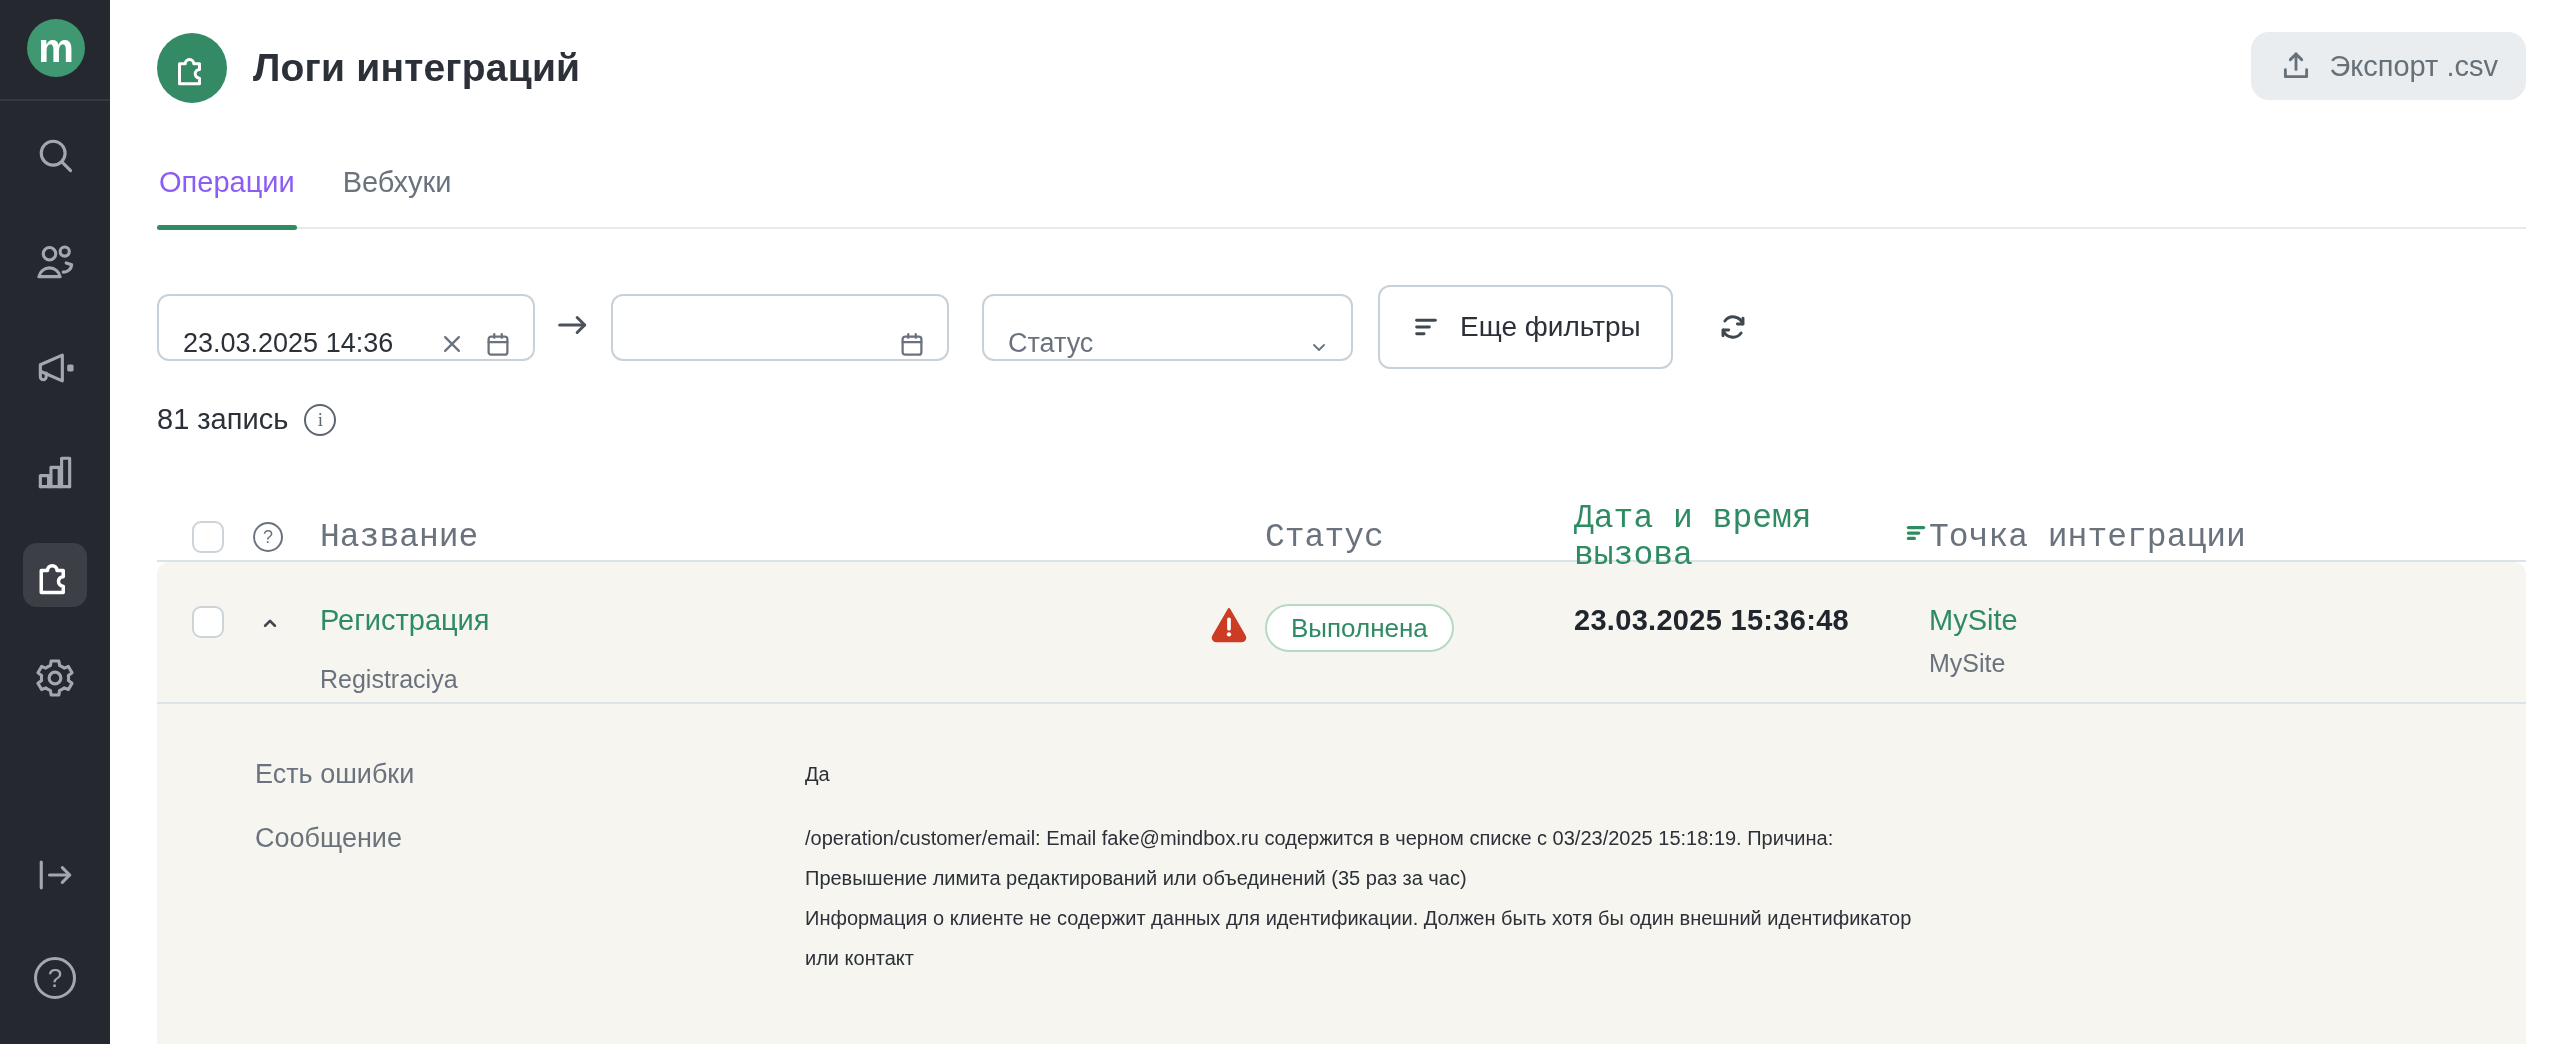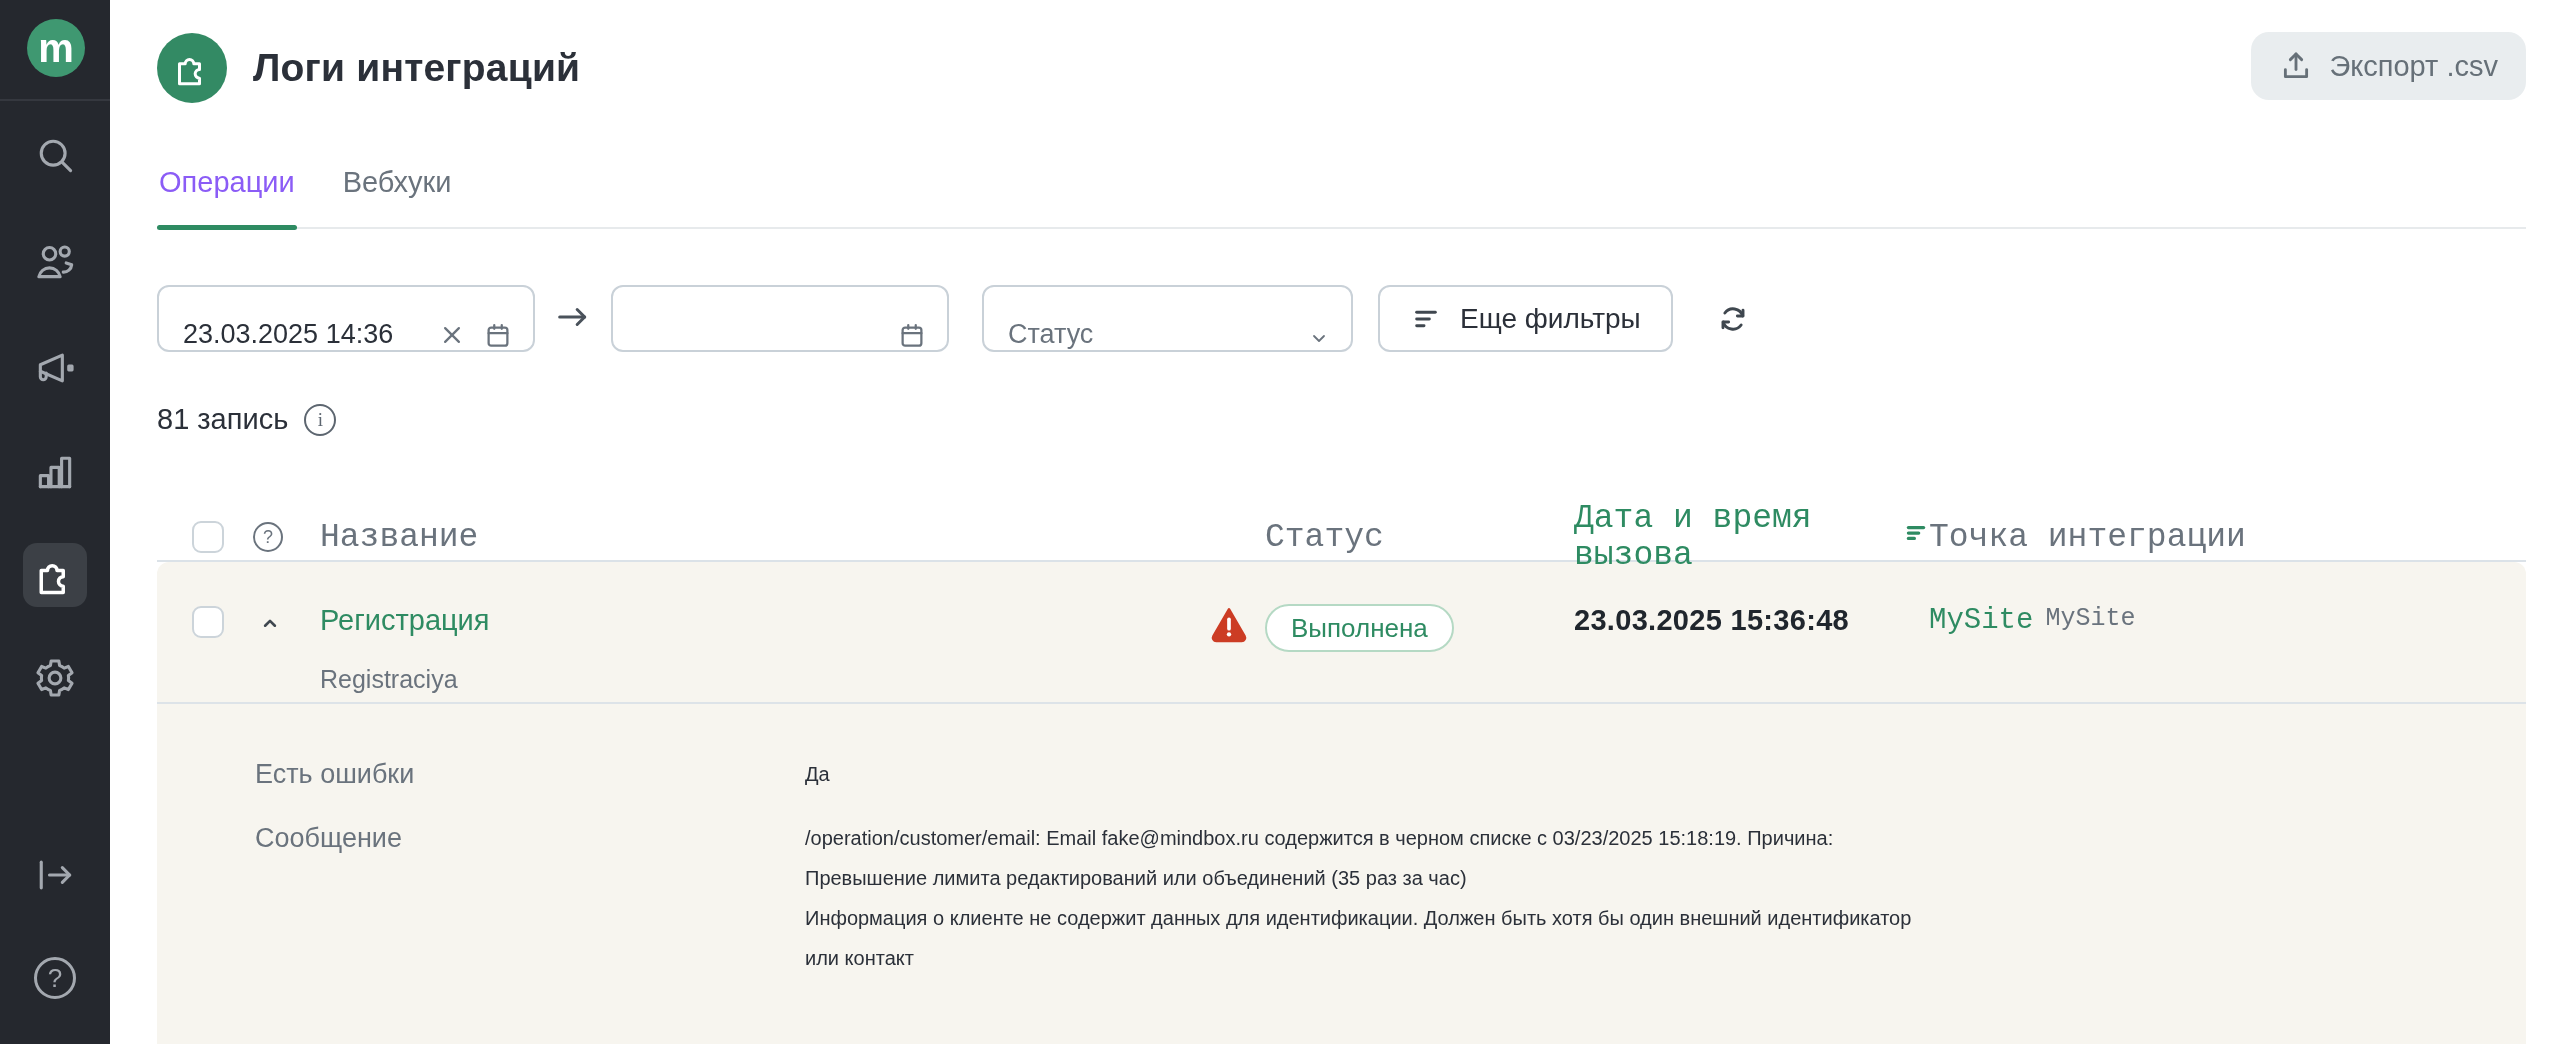--- a/index.html
+++ b/index.html
@@ -50,21 +50,21 @@
   .f-input svg { width:30px; height:30px; stroke:#6a737d; stroke-width:1.8; fill:none;
     stroke-linecap:round; stroke-linejoin:round; flex:none; }
   .grow { flex:1; }
   .date-from { width:378px; }
   .date-to   { width:338px; margin-right:33px; }
   .arrow-sep { margin:0 18px; }
   .arrow-sep svg { width:40px; height:40px; stroke:#4a525b; stroke-width:1.8; fill:none;
     stroke-linecap:round; stroke-linejoin:round; }
   .sel-operation { width:376px; margin-right:36px; }
   .sel-status { width:371px; margin-right:25px; }
-  .more-filters { height:67px; border:2px solid #c9d1d8; border-radius:12px; background:#fff;
+  .more-filters { height:84px; border:2px solid #c9d1d8; border-radius:12px; background:#fff;
     display:flex; align-items:center; gap:18px; padding:0 30px; font-size:28px; color:#2b3039;
     cursor:pointer; }
   .more-filters svg, .refresh svg { width:32px; height:32px; stroke:#3f474f; stroke-width:2.2;
     fill:none; stroke-linecap:round; stroke-linejoin:round; }
   .refresh { margin-left:36px; width:48px; height:48px; display:flex; align-items:center;
     justify-content:center; cursor:pointer; }
 
   
   .count-row { position:absolute; left:47px; top:403px; display:flex; align-items:center; gap:16px;
     font-size:29px; color:#2b3039; }
@@ -92,21 +92,21 @@
     stroke-linecap:round; stroke-linejoin:round; }
   .name-cell { display:flex; align-items:flex-start; }
   .name-wrap { display:flex; flex-direction:column; gap:28px; }
   .link-green { color:#2e8b62; font-size:29px; font-weight:500; cursor:pointer; }
   .sub-gray { color:#6a737d; font-size:25px; }
   .warn { margin-left:auto; margin-right:16px; margin-top:0; }
   .warn svg { width:40px; height:40px; }
   .badge { display:inline-flex; align-items:center; height:48px; padding:0 24px;
     border:2px solid #b5d9c4; border-radius:26px; background:#fff; color:#2e8b62; font-size:26px; }
   .date-cell { font-size:29px; font-weight:700; color:#20262d; letter-spacing:.3px; }
-  .point-wrap { display:flex; flex-direction:row; gap:12px;font-family:Liberation Mono, monospace; }
+  .point-wrap { display:flex; flex-direction:column; gap:12px; }
 
   .row-divider { height:2px; background:#dde3e8; }
   .detail { padding:50px 0 60px 0; }
   .d-row { display:flex; margin-bottom:24px; }
   .d-label { margin-left:98px; width:550px; flex:none; font-size:27px; color:#6a737d; line-height:40px; }
   .d-value { width:1140px; font-size:20px; color:#2b3039; line-height:40px; white-space:pre-line; }
 </style>
 </head>
 <body>
 

